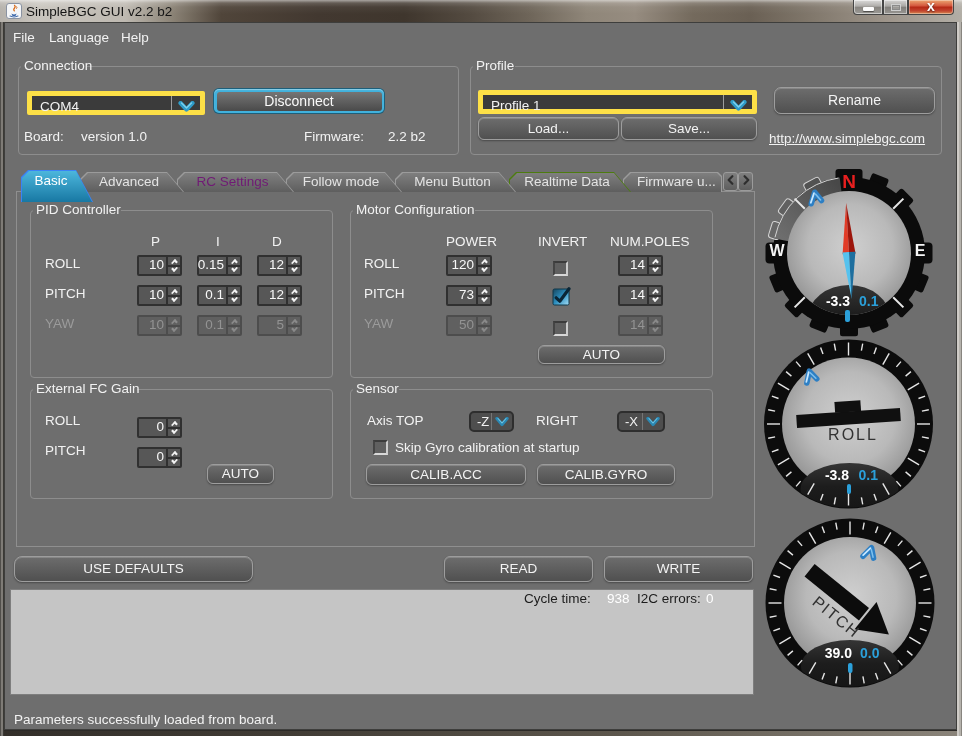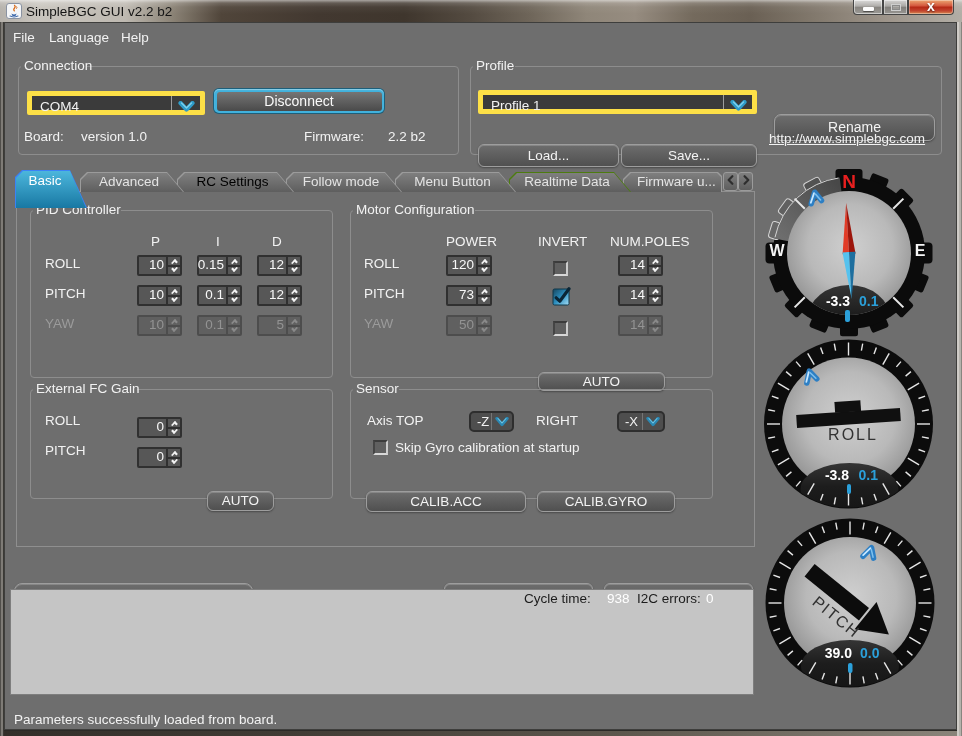--- a/index.html
+++ b/index.html
@@ -2,21 +2,21 @@
 <html><head><meta charset="utf-8"><style>
 * { margin:0; padding:0; box-sizing:border-box; }
 html,body { width:962px; height:736px; overflow:hidden; }
 body { font-family:"Liberation Sans",sans-serif; position:relative; background:#3a3a3a; }
 .abs { position:absolute; }
 .lbl { position:absolute; font-size:13.5px; color:#f2f2f2; white-space:nowrap; }
 .dlbl { position:absolute; font-size:13.5px; color:#9b9b9b; white-space:nowrap; }
 .grp { position:absolute; border:1px solid #8d8d8d; border-radius:4px; }
 .gtit { position:absolute; font-size:13.5px; color:#f2f2f2; background:#6e6e6e; padding:0 3px; white-space:nowrap; z-index:2;}
 .btn { position:absolute; background:linear-gradient(180deg,#6d6d6d,#505050); border:1px solid #9d9d9d;
-  color:#f3f3f3; text-align:center; box-shadow:0 1px 2px rgba(0,0,0,0.35), inset 0 1px 0 rgba(255,255,255,0.18);margin-top:27px; }
+  color:#f3f3f3; text-align:center; box-shadow:0 1px 2px rgba(0,0,0,0.35), inset 0 1px 0 rgba(255,255,255,0.18); }
 .combo { position:absolute; background:#3b3b3b; border:5px solid #fde047; border-radius:2px; }
 .cv { position:absolute; top:0; color:#f2f2f2; white-space:nowrap; }
 .carr { position:absolute; right:0; top:0; bottom:0; border-left:1px solid #9d9d9d; text-align:center; }
 .combo2 { position:absolute; background:#4e4e4e; border:2px solid #2e2e2e; border-radius:5px; }
 .carr2 { position:absolute; right:0; top:0; bottom:0; border-left:1px solid #757575; text-align:center; }
 .spin { position:absolute; height:21px; background:#575757; border:2px solid #303030; border-radius:2px;text-align:center; }
 .sv { position:absolute; right:16px; top:0; line-height:16px; font-size:13.5px; color:#f8f8f8; }
 .sdiv { position:absolute; right:12px; top:-1px; bottom:-1px; width:2px; background:#303030; }
 .smid { position:absolute; right:-1px; top:7.5px; width:13px; height:2px; background:#303030; }
 .sup,.sdn { position:absolute; right:3.2px; width:5px; height:5px; border:2.2px solid #f2f2f2; }
@@ -93,31 +93,31 @@
     <span class="carr" style="width:29px;"><svg width="17" height="11" viewBox="0 0 17 11" style="margin-top:5px;">
         <path d="M2.5,2 L8.5,8.5 L14.5,2" fill="none" stroke="#2f9cc9" stroke-width="4.2" stroke-linecap="round" stroke-linejoin="round"></path>
         <path d="M3.5,2 L8.5,7 L13.5,2" fill="none" stroke="#7fd0ec" stroke-width="1.4" stroke-linecap="round" stroke-linejoin="round"></path>
       </svg></span>
   </div>
 <div class="btn" style="left:478px;top:117px;width:141px;height:23px;border-radius:6px;font-size:13.5px;line-height:21px;">Load...</div>
 <div class="btn" style="left:621px;top:117px;width:136px;height:23px;border-radius:6px;font-size:13.5px;line-height:21px;">Save...</div>
 <div class="btn" style="left:774px;top:87px;width:161px;height:27px;border-radius:7px;font-size:14px;line-height:25px;">Rename</div>
 <div class="lbl" style="left:769px;top:131px;text-decoration:underline;font-size:13.5px;">http://www.simplebgc.com</div>
 <div class="abs" style="left:16px;top:191px;width:739px;height:356px;border:1px solid #8f8f8f;background:#6e6e6e;"></div>
-<div style="position:absolute;left:15px;top:170px;width:72px;height:38px;z-index:12;clip-path:polygon(0 100%, 0 7px, 7px 0, calc(100% - 17px) 0, 100% 100%);background:#3b82f6;">
+<div style="position:absolute;left:21px;top:170px;width:72px;height:32px;z-index:12;clip-path:polygon(0 100%, 0 7px, 7px 0, calc(100% - 17px) 0, 100% 100%);background:#3b82f6;">
     <div style="position:absolute;left:1px;top:1px;right:1px;bottom:0;clip-path:polygon(0 100%, 0 7px, 7px 0, calc(100% - 16px) 0, 100% 100%);background:linear-gradient(180deg,#4cb6dc,#1878a3);"></div>
     <div style="position:absolute;left:2px;right:14px;top:0;bottom:0;text-align:center;font-size:13.5px;line-height:22px;color:#ffffff;">Basic</div>
   </div>
 <div style="position:absolute;left:80px;top:172px;width:104px;height:20px;z-index:9;clip-path:polygon(0 100%, 0 7px, 7px 0, calc(100% - 17px) 0, 100% 100%);background:#9b9b9b;">
     <div style="position:absolute;left:1px;top:1px;right:1px;bottom:0;clip-path:polygon(0 100%, 0 7px, 7px 0, calc(100% - 16px) 0, 100% 100%);background:linear-gradient(180deg,#7f7f7f,#5e5e5e);"></div>
     <div style="position:absolute;left:8px;right:14px;top:0;bottom:0;text-align:center;font-size:13.5px;line-height:20px;color:#e4e4e4;">Advanced</div>
   </div>
 <div style="position:absolute;left:177px;top:172px;width:117px;height:20px;z-index:8;clip-path:polygon(0 100%, 0 7px, 7px 0, calc(100% - 17px) 0, 100% 100%);background:#9b9b9b;">
     <div style="position:absolute;left:1px;top:1px;right:1px;bottom:0;clip-path:polygon(0 100%, 0 7px, 7px 0, calc(100% - 16px) 0, 100% 100%);background:linear-gradient(180deg,#7f7f7f,#5e5e5e);"></div>
-    <div style="position:absolute;left:8px;right:14px;top:0;bottom:0;text-align:center;font-size:13.5px;line-height:20px;color:#000000;">RC Settings</div>
+    <div style="position:absolute;left:8px;right:14px;top:0;bottom:0;text-align:center;font-size:13.5px;line-height:20px;color:#701a75;">RC Settings</div>
   </div>
 <div style="position:absolute;left:286px;top:172px;width:116px;height:20px;z-index:7;clip-path:polygon(0 100%, 0 7px, 7px 0, calc(100% - 17px) 0, 100% 100%);background:#9b9b9b;">
     <div style="position:absolute;left:1px;top:1px;right:1px;bottom:0;clip-path:polygon(0 100%, 0 7px, 7px 0, calc(100% - 16px) 0, 100% 100%);background:linear-gradient(180deg,#7f7f7f,#5e5e5e);"></div>
     <div style="position:absolute;left:8px;right:14px;top:0;bottom:0;text-align:center;font-size:13.5px;line-height:20px;color:#e4e4e4;">Follow mode</div>
   </div>
 <div style="position:absolute;left:395px;top:172px;width:121px;height:20px;z-index:6;clip-path:polygon(0 100%, 0 7px, 7px 0, calc(100% - 17px) 0, 100% 100%);background:#9b9b9b;">
     <div style="position:absolute;left:1px;top:1px;right:1px;bottom:0;clip-path:polygon(0 100%, 0 7px, 7px 0, calc(100% - 16px) 0, 100% 100%);background:linear-gradient(180deg,#7f7f7f,#5e5e5e);"></div>
     <div style="position:absolute;left:8px;right:14px;top:0;bottom:0;text-align:center;font-size:13.5px;line-height:20px;color:#e4e4e4;">Menu Button</div>
   </div>
 <div style="position:absolute;left:509px;top:172px;width:122px;height:20px;z-index:5;clip-path:polygon(0 100%, 0 7px, 7px 0, calc(100% - 17px) 0, 100% 100%);background:#4d7c0f;">

